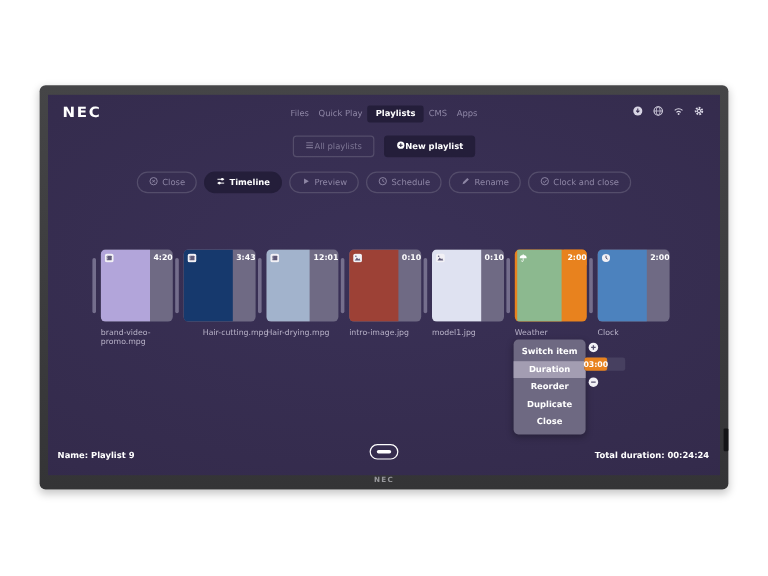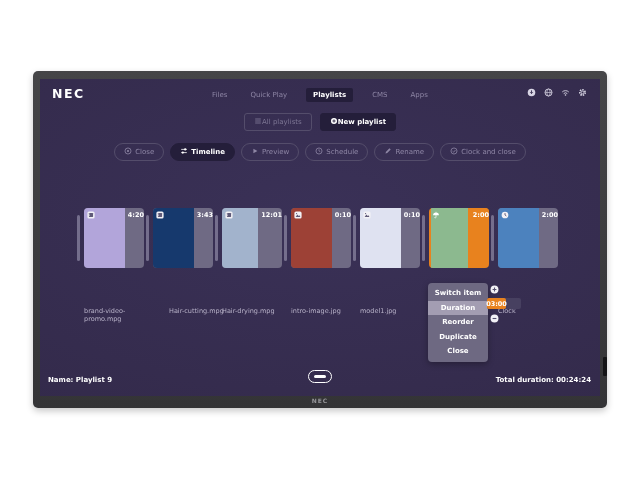--- a/index.html
+++ b/index.html
@@ -27,21 +27,21 @@
     position:absolute; right:0px; top:286px; width:4px; height:19px;
     background:#141416; border-radius:1px;
   }
   
   .brand-logo {
     position:absolute; left:12px; top:7px; color:#fff; font-size:12.5px;
     font-weight:bold; letter-spacing:1.5px; transform:scaleY(0.95);
   }
   .top-nav {
     position:absolute; left:0; right:0; top:7px; height:18px;
-    display:flex; justify-content:center; align-items:center; gap:15px;
+    display:flex; justify-content:center; align-items:center; gap:0;
   }
   .nav-item { font-size:7px; color:#8e86a5; padding:3px 4px; border-radius:2px; cursor:default; }
   .nav-item.active { background:#241e3a; color:#fff; font-weight:bold; padding:3px 7px; }
   .top-icons {
     position:absolute; right:13px; top:9px; display:flex; gap:8px; align-items:center;
   }
   .top-icons svg { display:block; }
   
   .playlist-actions {
     position:absolute; left:0; right:0; top:34px; display:flex;
@@ -75,21 +75,21 @@
   .card.selected { background:#e8821e; }
   .card-head { height:13px; position:relative; flex:none; }
   .card-body { flex:1; }
   .card.selected .card-body { margin:0 2px; }
   .card-foot { height:13px; flex:none; display:flex; align-items:center; padding-left:3px; }
   .dur { font-size:6.5px; font-weight:bold; color:#fff; }
   .file-badge { position:absolute; left:3px; top:2.5px; width:8px; height:8px; }
   .file-badge svg { display:block; }
   .card-label {
     position:absolute; top:194px; width:66px; font-size:6.5px;
-    color:#b8b2c8; line-height:1.3;margin-top:34px;
+    color:#b8b2c8; line-height:1.3;
   }
   
   .context-menu {
     position:absolute; left:388px; top:204px; width:60px; background:#6e6982;
     border-radius:4px; padding:3px 0; box-shadow:0 2px 6px rgba(0,0,0,0.3);
   }
   .menu-item {
     height:14.5px; line-height:14.5px; text-align:center; font-size:7px;
     font-weight:bold; color:#fff;
   }

